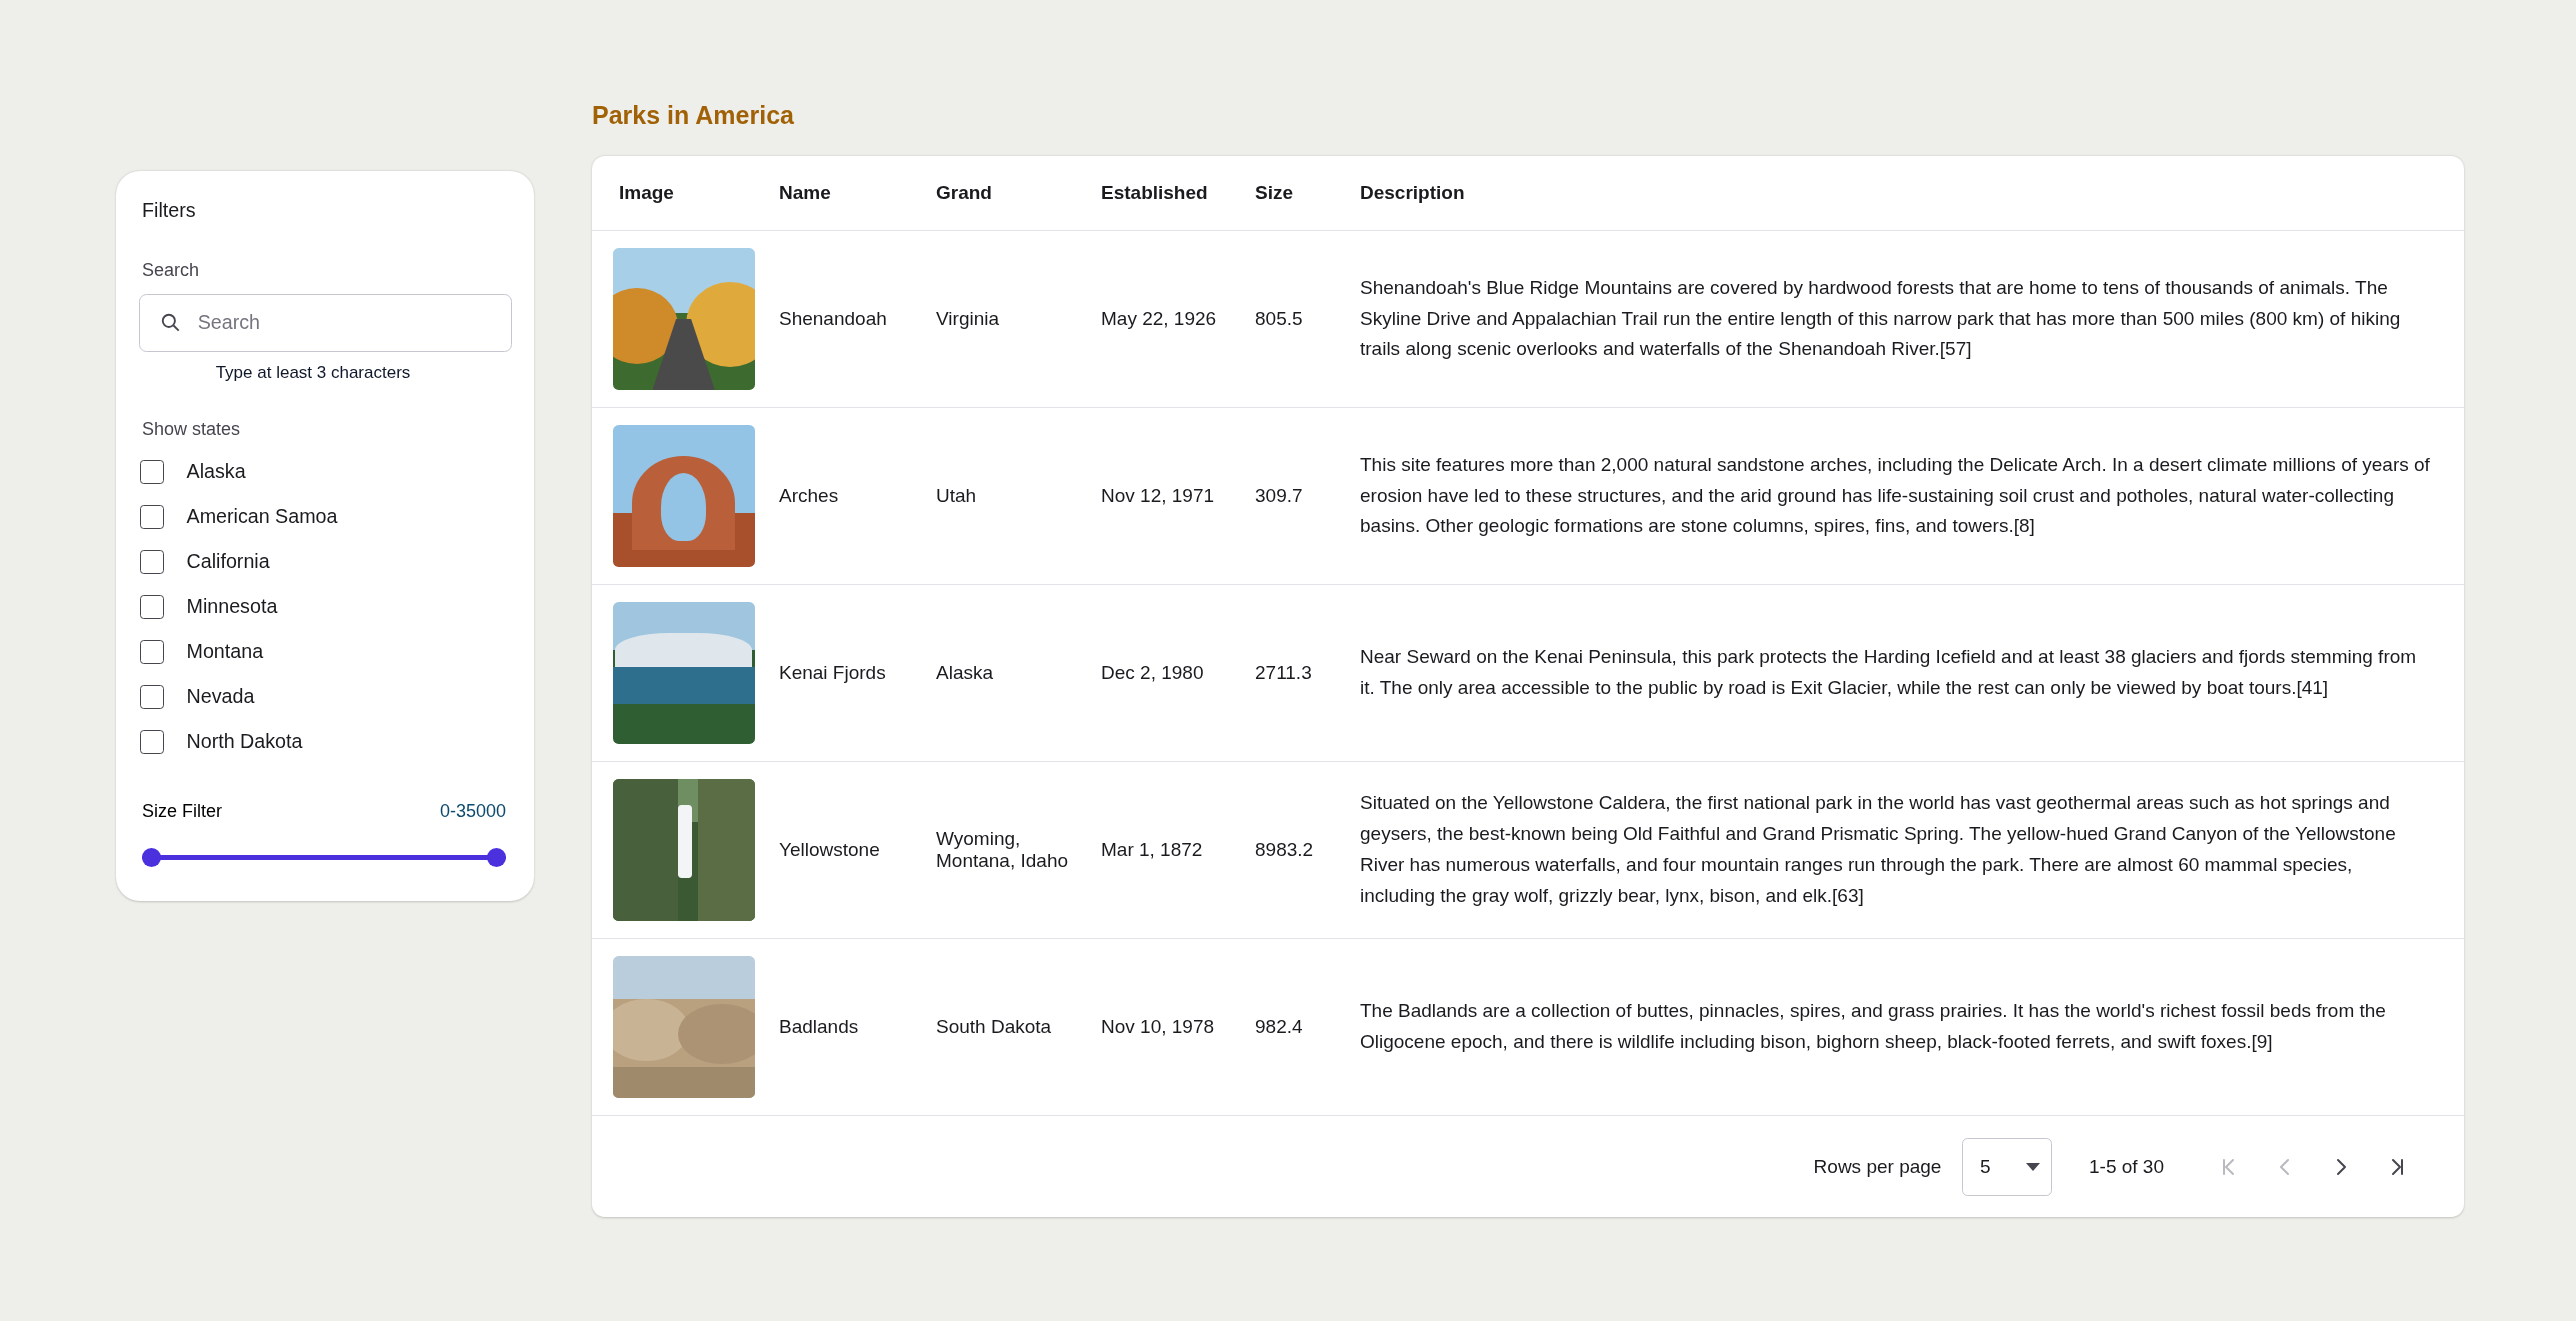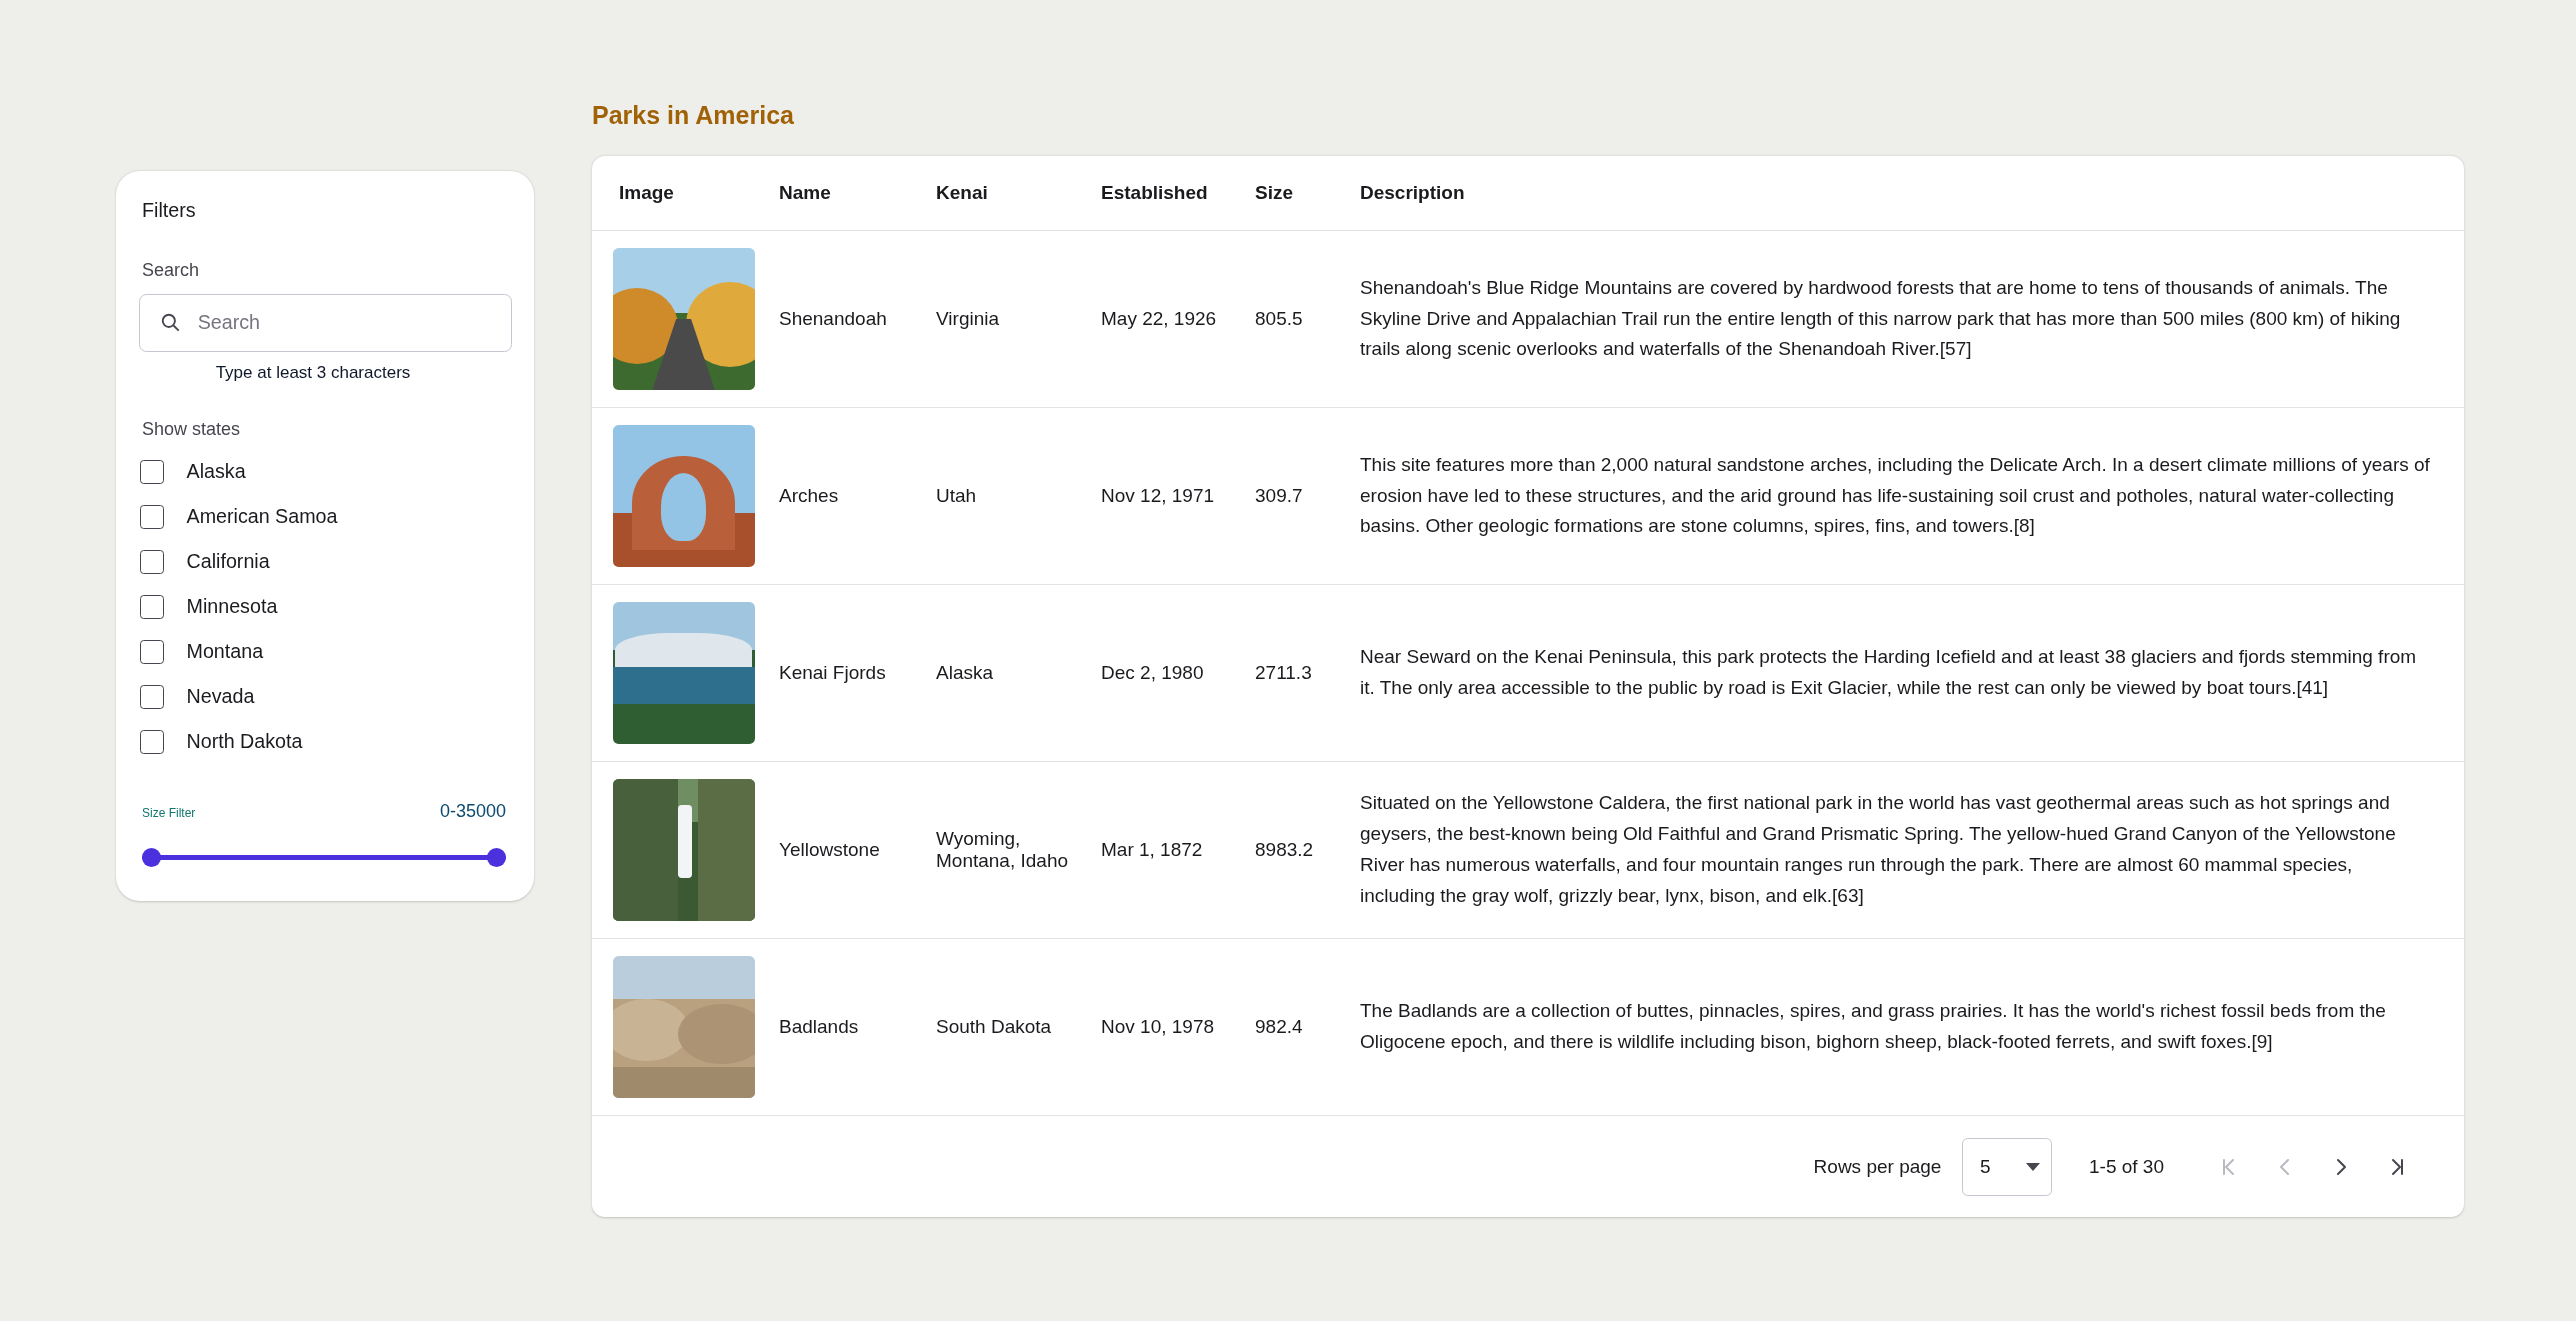--- a/index.html
+++ b/index.html
@@ -93,21 +93,21 @@
     font-size: 19.7px;
     color: #1b1b1f;
     margin-left: 22.5px;
   }
   .size-filter-row {
     display: flex;
     justify-content: space-between;
     align-items: baseline;
     padding: 37px 28px 0 26px;
   }
-  .size-filter-label { font-size: 12px; color: #0f766e; }
+  .size-filter-label { font-size: 18px; color: #000000; }
   .size-filter-value { font-size: 18px; color: #0c4a6e; }
   .slider {
     position: relative;
     margin: 26px 28px 0 26px;
     height: 19px;
   }
   .slider-track {
     position: absolute;
     left: 0; right: 0; top: 6.6px;
     height: 5.6px;
@@ -319,21 +319,21 @@
 
   <div class="main">
     <div class="page-title">Parks in America</div>
 
     <div class="table-card">
       <table>
         <thead>
           <tr>
             <th class="c-image">Image</th>
             <th class="c-name">Name</th>
-            <th class="c-state">Kenai</th>
+            <th class="c-state">Grand</th>
             <th class="c-est">Established</th>
             <th class="c-size">Size</th>
             <th class="c-desc">Description</th>
           </tr>
         </thead>
         <tbody>
 
           <tr>
             <td class="c-image">
               <div class="thumb">

